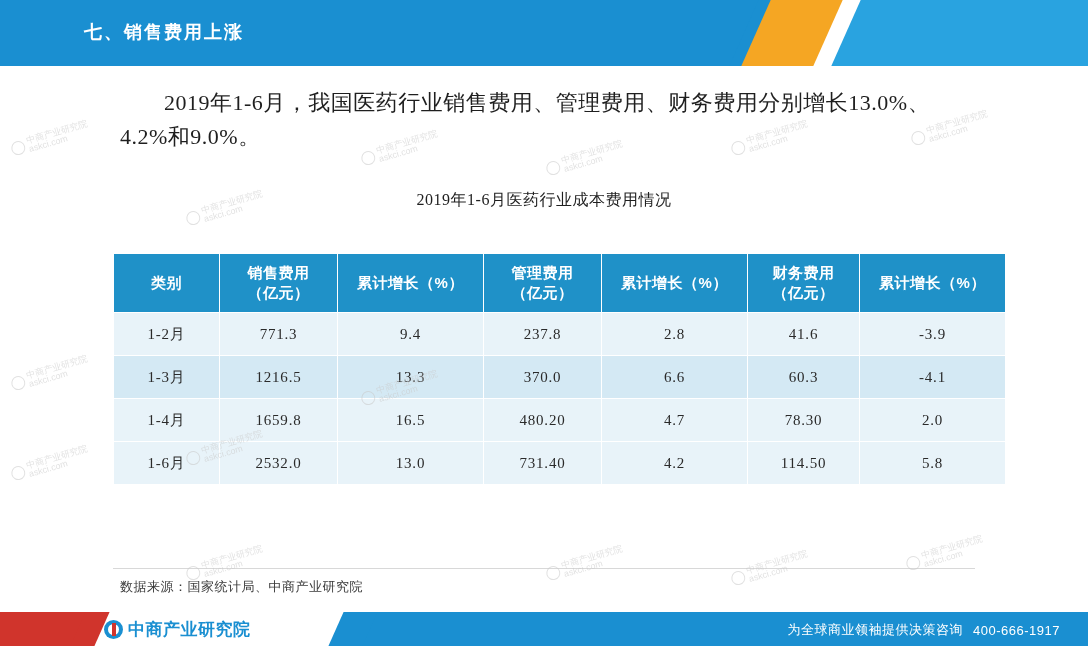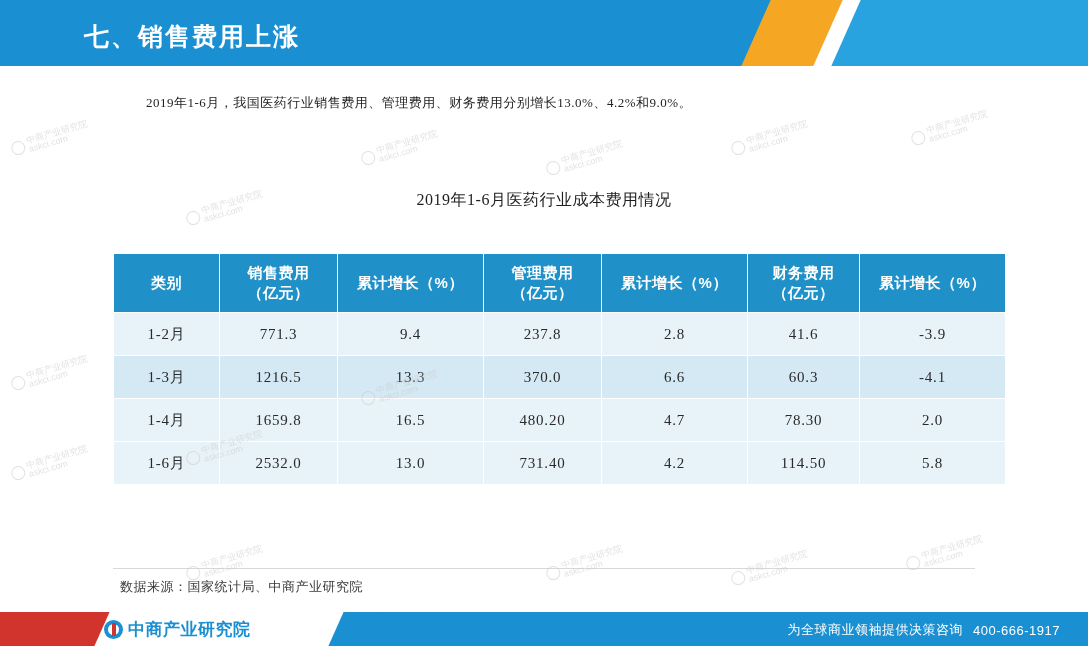--- a/index.html
+++ b/index.html
@@ -63,37 +63,37 @@
     left: 846px; top: 0;
     width: 300px;
     height: 66px;
     background: #29a3e0;
     transform: skewX(-24deg);
   }
   .header-title {
     position: absolute;
     left: 84px;
     top: 20px;
-    font-size: 25px;
+    font-size: 18px;
     font-weight: bold;
     color: #ffffff;
     letter-spacing: 2px;
     font-family: "Liberation Sans", sans-serif;
     z-index: 5;
   }
 
   
   .para {
     position: absolute;
     left: 0;
     top: 86px;
     width: 1088px;
     padding: 0 120px;
     box-sizing: border-box;
-    font-size: 13px;
+    font-size: 22px;
     color: #1f1f1f;
     line-height: 34px;
     font-family: "Liberation Serif", serif;
     text-indent: 2em;
     letter-spacing: 0.5px;
   }
 
   .chart-title {
     position: absolute;
     top: 190px;

